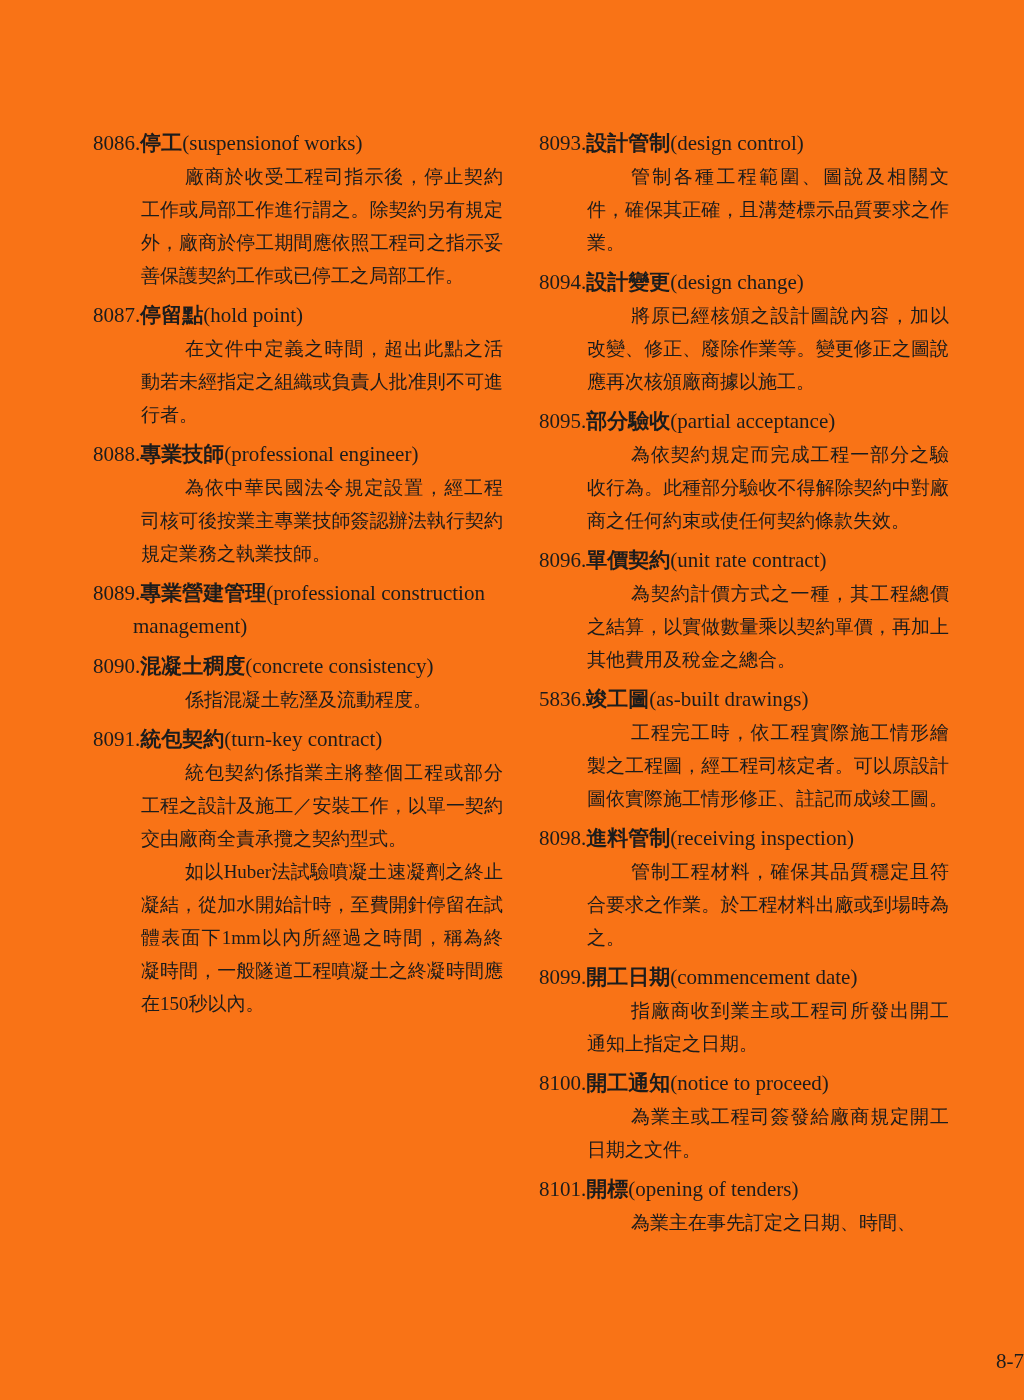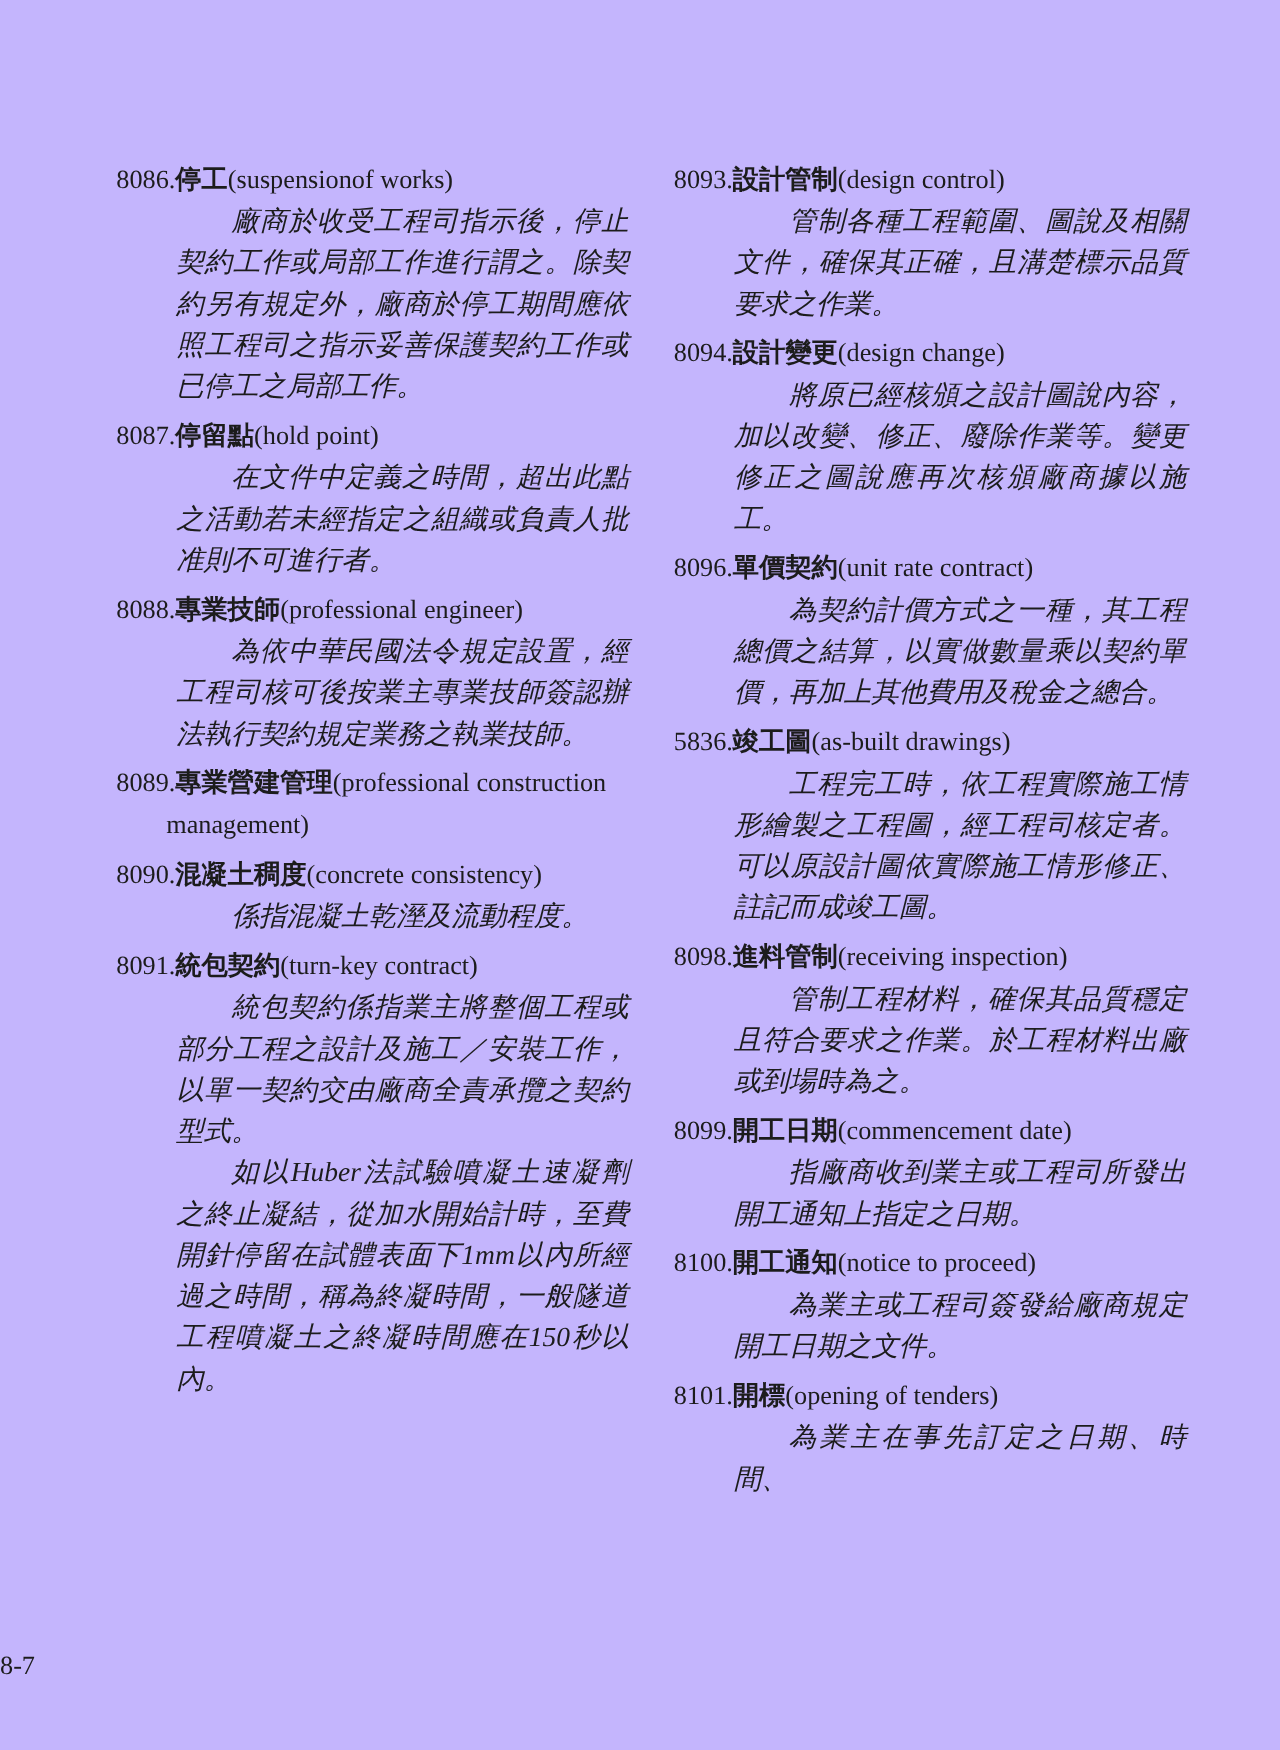--- a/index.html
+++ b/index.html
@@ -4,21 +4,21 @@
 <style>
   html, body {
     margin: 0;
     padding: 0;
     background: #ffffff;
   }
   .page {
     position: relative;
     width: 1024px;
     height: 1400px;
-    background: #c4b5fd;
+    background: #f97316;
     color: #1c1c1c;
     font-family: "Liberation Serif", "DejaVu Serif", serif;
     overflow: hidden;
   }
   .col {
     position: absolute;
     top: 120px;
     width: 410px;
     font-size: 21px;
     line-height: 33px;
@@ -41,31 +41,30 @@
   .heading .num { font-weight: normal; }
   .heading .term { font-weight: bold; }
   .heading .en { font-weight: normal; }
 
   .body {
     margin: 0;
     padding-left: 48px;
     text-indent: 44px;
     text-align: justify;
     text-justify: inter-ideograph;
-    font-size: 22px;
+    font-size: 19px;
     line-height: 33px;
-    font-style: italic;
   }
 
   .page-number {
     position: absolute;
     left: 0;
     right: 0;
-    top: 1316px;
-    text-align: left;
+    top: 1345px;
+    text-align: right;
     font-size: 21px;
     line-height: 33px;
   }
 </style>
 </head>
 <body>
 
 <div class="page">
   <div class="col col-left">
   <section class="entry">
@@ -105,20 +104,24 @@
   <section class="entry">
     <h3 class="heading"><span class="num">8093.</span><span class="term">設計管制</span><span class="en">(design control)</span></h3>
     <p class="body">管制各種工程範圍、圖說及相關文件，確保其正確，且溝楚標示品質要求之作業。</p>
   </section>
 
   <section class="entry">
     <h3 class="heading"><span class="num">8094.</span><span class="term">設計變更</span><span class="en">(design change)</span></h3>
     <p class="body">將原已經核頒之設計圖說內容，加以改變、修正、廢除作業等。變更修正之圖說應再次核頒廠商據以施工。</p>
   </section>
 
+  <section class="entry">
+    <h3 class="heading"><span class="num">8095.</span><span class="term">部分驗收</span><span class="en">(partial acceptance)</span></h3>
+    <p class="body">為依契約規定而完成工程一部分之驗收行為。此種部分驗收不得解除契約中對廠商之任何約束或使任何契約條款失效。</p>
+  </section>
 
   <section class="entry">
     <h3 class="heading"><span class="num">8096.</span><span class="term">單價契約</span><span class="en">(unit rate contract)</span></h3>
     <p class="body">為契約計價方式之一種，其工程總價之結算，以實做數量乘以契約單價，再加上其他費用及稅金之總合。</p>
   </section>
 
   <section class="entry">
     <h3 class="heading"><span class="num">5836.</span><span class="term">竣工圖</span><span class="en">(as-built drawings)</span></h3>
     <p class="body">工程完工時，依工程實際施工情形繪製之工程圖，經工程司核定者。可以原設計圖依實際施工情形修正、註記而成竣工圖。</p>
   </section>

